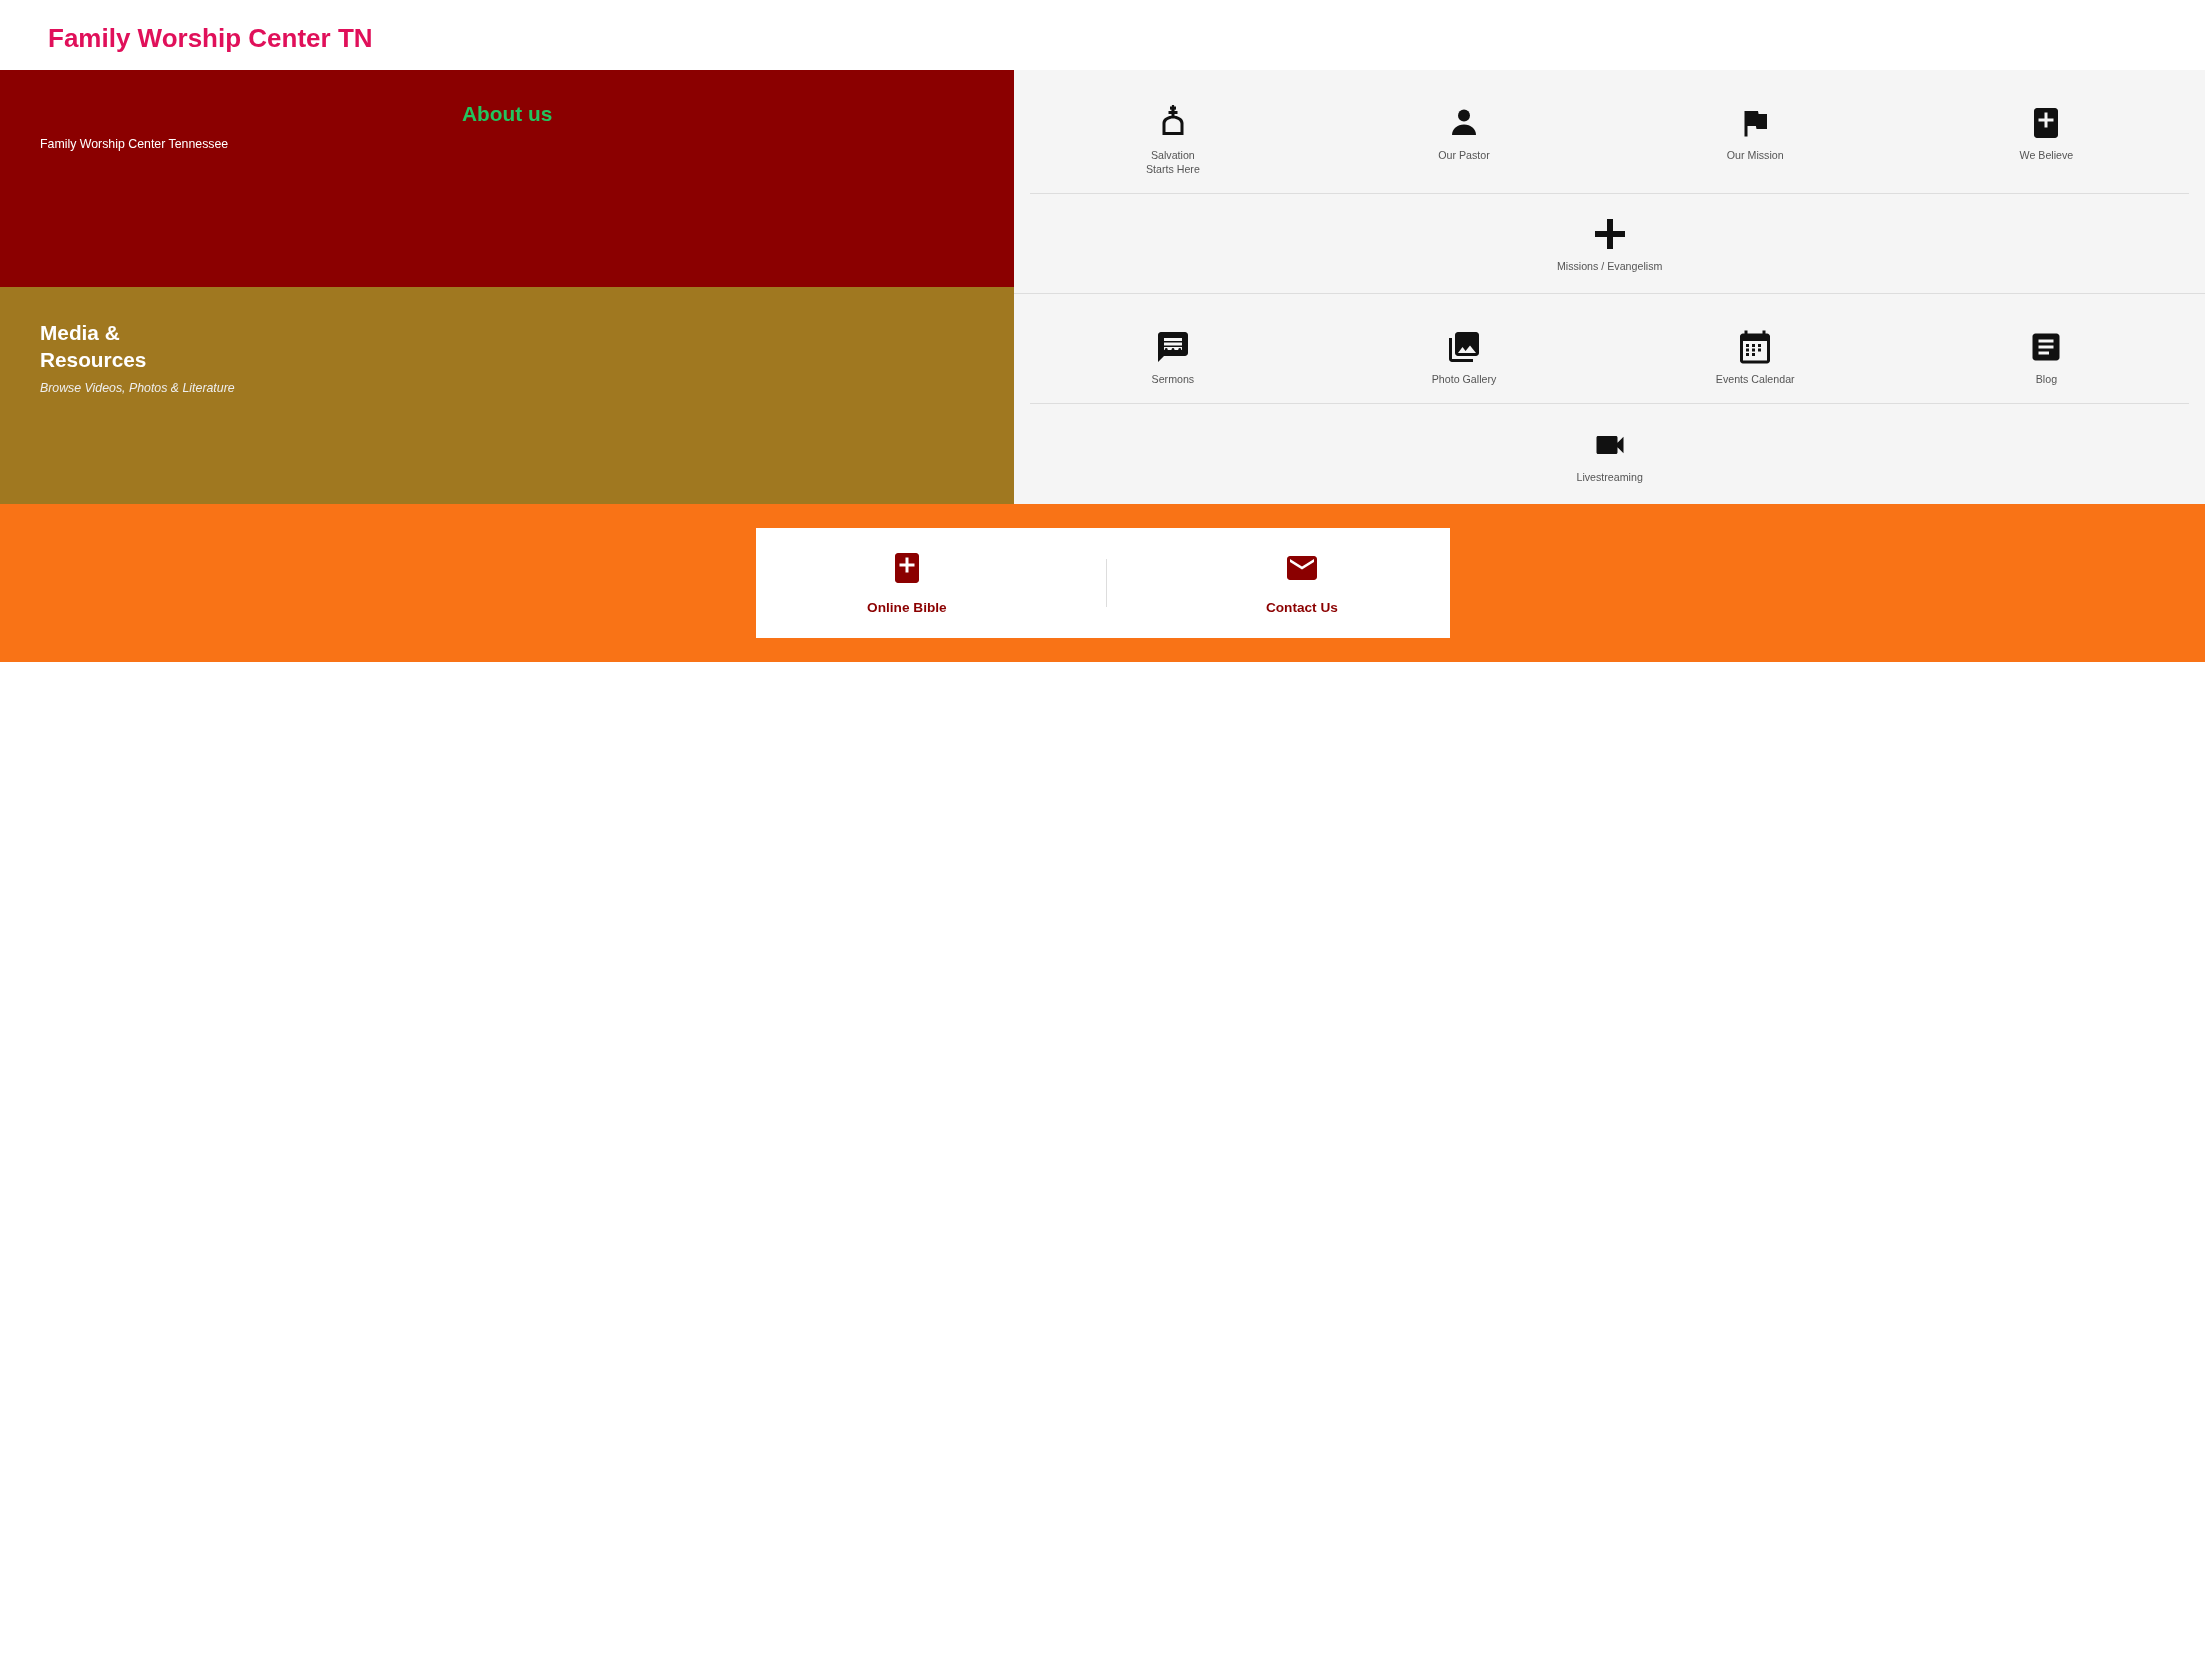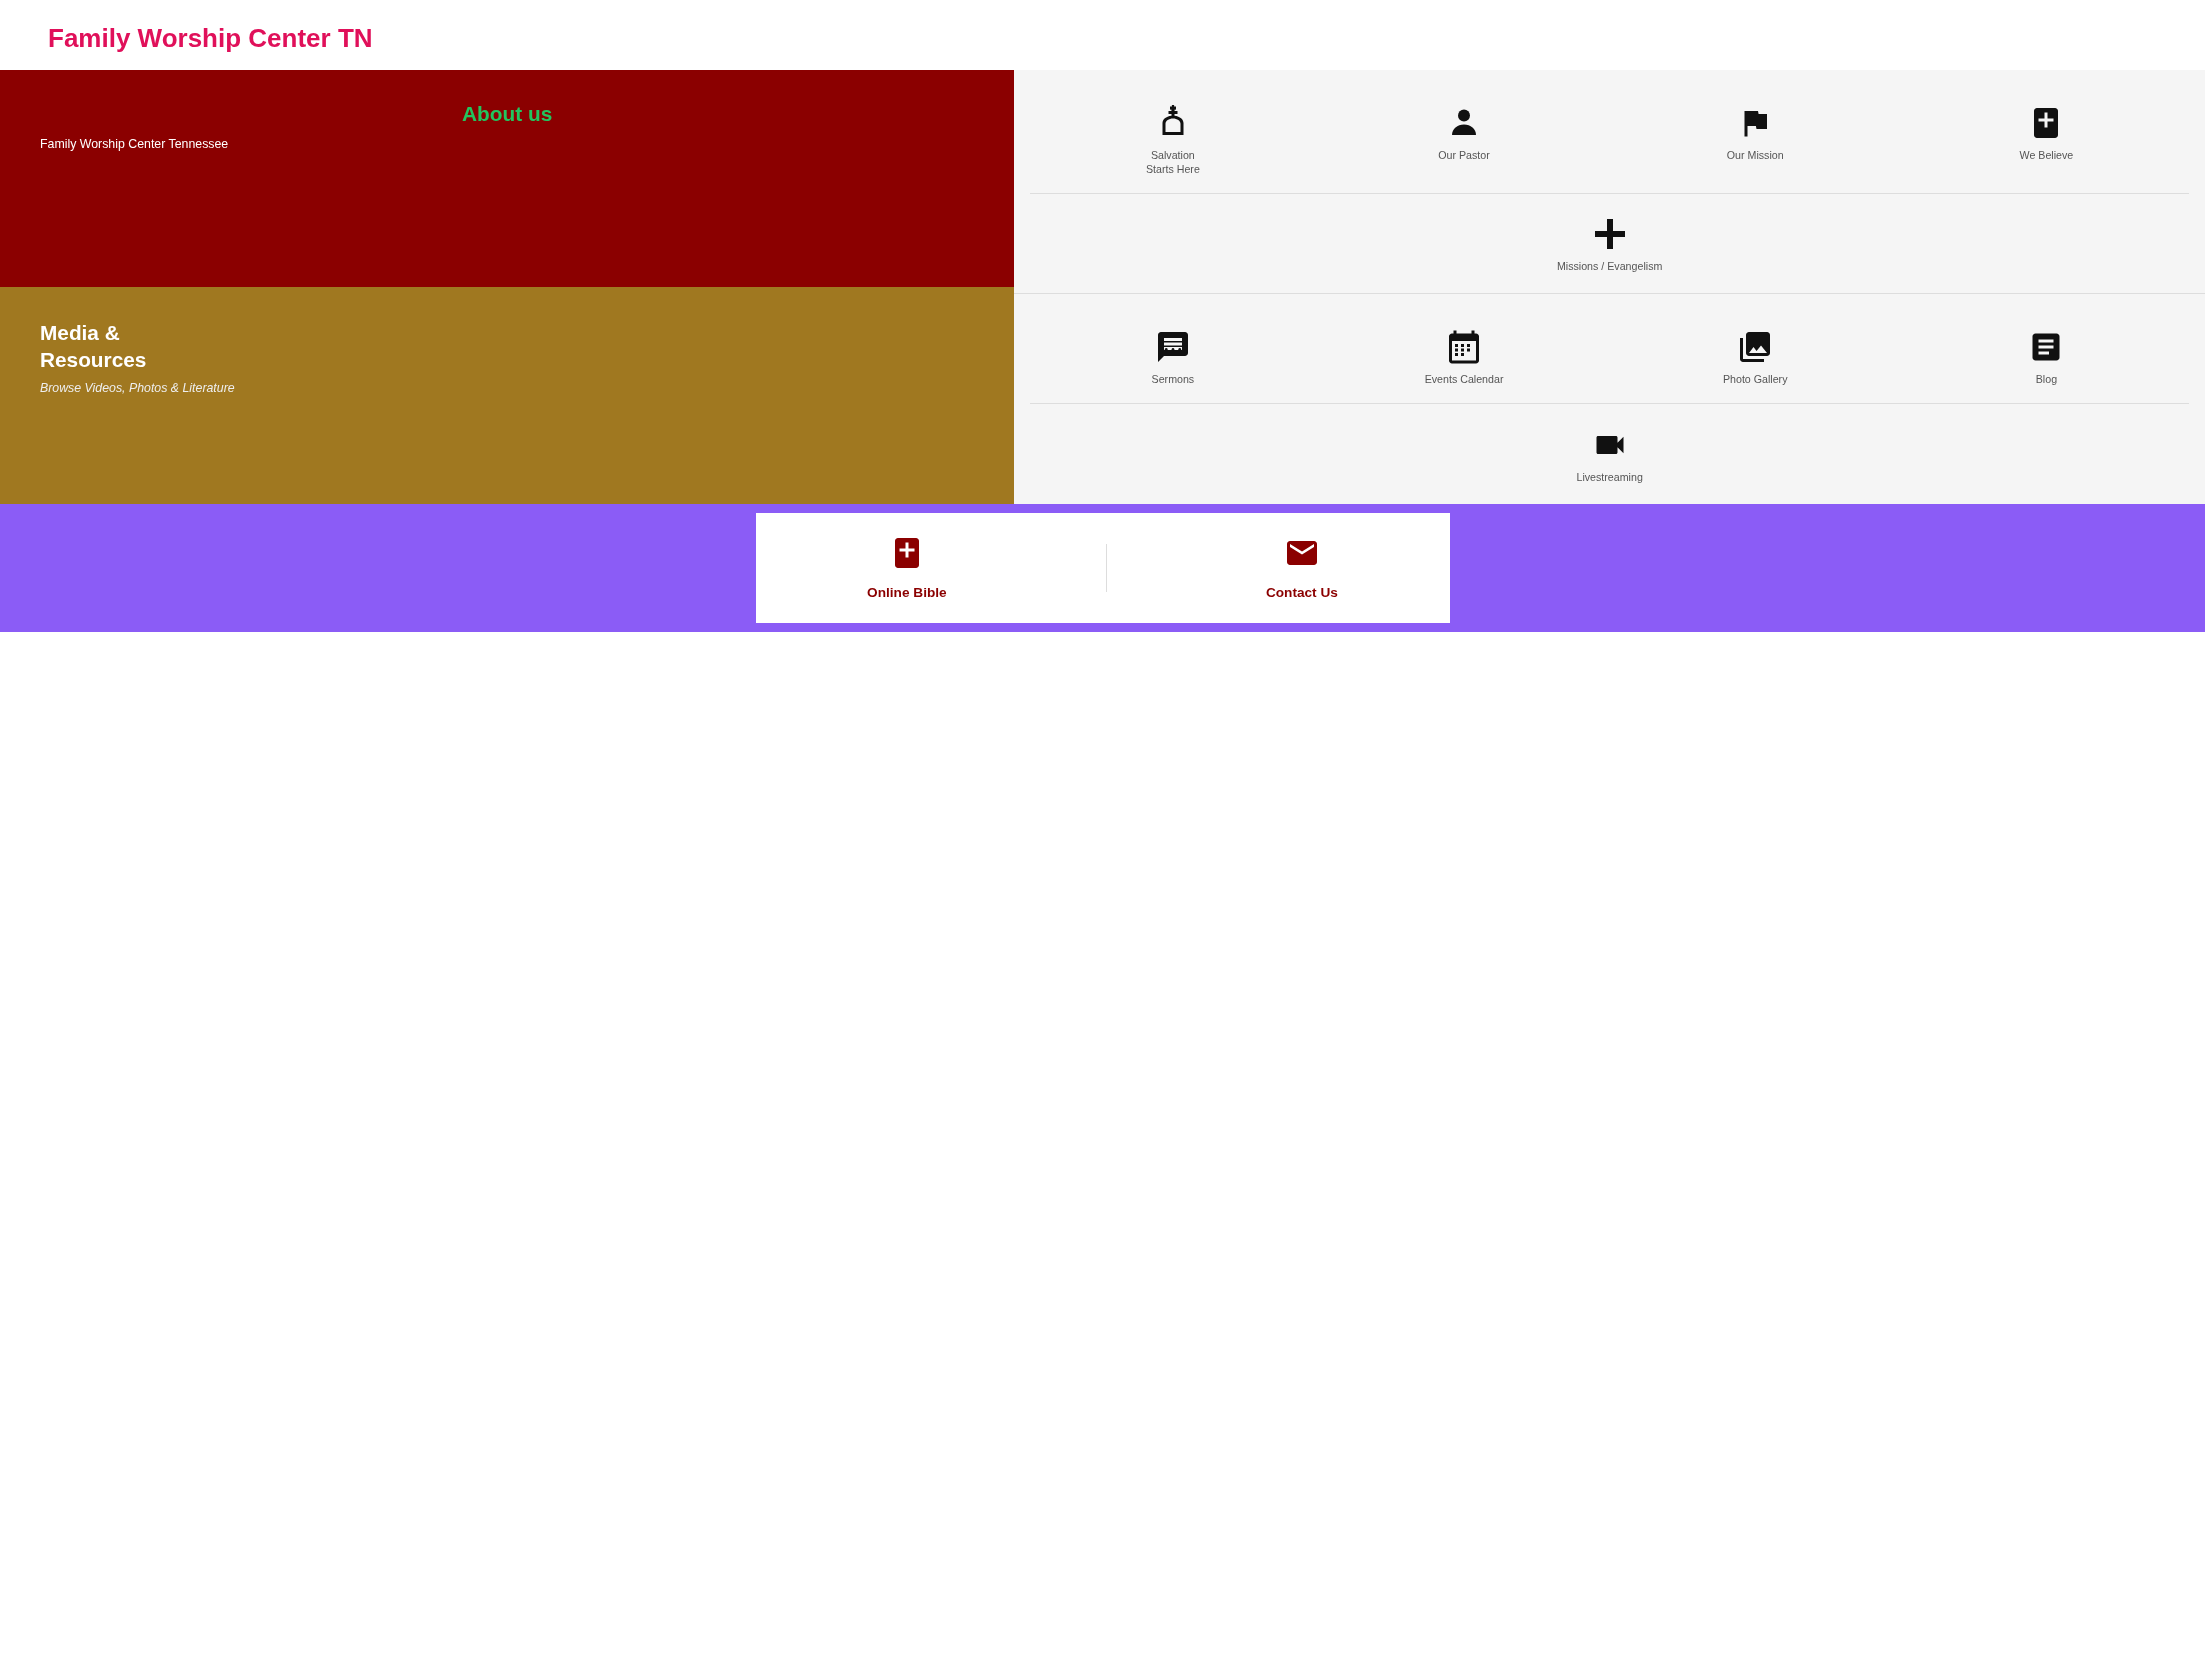--- a/index.html
+++ b/index.html
@@ -122,22 +122,22 @@
     }
 
     .section-divider {
       height: 0.8px;
       background: #ddd;
       margin: 3.2px 0;
     }
 
     
     .bottom-bar {
-      background: #8b5cf6;
-      padding: 9px 0;
+      background: #f97316;
+      padding: 24px 0;
     }
     .bottom-bar-inner {
       background: #fff;
       margin: 0 auto;
       max-width: 694px;
       display: flex;
       align-items: center;
       justify-content: space-around;
       padding: 22.6px 32px;
     }
@@ -263,20 +263,29 @@
         <div class="menu-item">
           <span class="icon">
             <svg class="svg-icon" viewBox="0 0 24 24" fill="currentColor">
               <path d="M20 2H4c-1.1 0-2 .9-2 2v18l4-4h14c1.1 0 2-.9 2-2V4c0-1.1-.9-2-2-2zm-2 12H6v-2h12v2zm0-3H6V9h12v2zm0-3H6V6h12v2z"></path>
               <circle cx="7.5" cy="13.5" r="0.9"></circle>
               <circle cx="12" cy="13.5" r="0.9"></circle>
               <circle cx="16.5" cy="13.5" r="0.9"></circle>
             </svg>
           </span>
           <span class="label">Sermons</span>
+        </div>
+
+        <div class="menu-item">
+          <span class="icon">
+            <svg class="svg-icon" viewBox="0 0 24 24" fill="currentColor">
+              <path d="M22 16V4c0-1.1-.9-2-2-2H8c-1.1 0-2 .9-2 2v12c0 1.1.9 2 2 2h12c1.1 0 2-.9 2-2zm-11-4l2.03 2.71L16 11l4 5H8l3-4zM2 6v14c0 1.1.9 2 2 2h14v-2H4V6H2z"></path>
+            </svg>
+          </span>
+          <span class="label">Photo Gallery</span>
         </div>
 
         <div class="menu-item">
           <span class="icon">
             <svg class="svg-icon" viewBox="0 0 24 24" fill="currentColor">
               <path d="M20 3h-1V1h-2v2H7V1H5v2H4c-1.1 0-2 .9-2 2v16c0 1.1.9 2 2 2h16c1.1 0 2-.9 2-2V5c0-1.1-.9-2-2-2zm0 18H4V8h16v13z"></path>
               <rect x="6" y="10" width="2" height="2"></rect>
                 <rect x="10" y="10" width="2" height="2"></rect>
                 <rect x="14" y="10" width="2" height="2"></rect>
               <rect x="6" y="13" width="2" height="2"></rect>
@@ -285,29 +294,20 @@
               <rect x="6" y="16" width="2" height="2"></rect>
                 <rect x="10" y="16" width="2" height="2"></rect>
             </svg>
           </span>
           <span class="label">Events Calendar</span>
         </div>
 
         <div class="menu-item">
           <span class="icon">
             <svg class="svg-icon" viewBox="0 0 24 24" fill="currentColor">
-              <path d="M22 16V4c0-1.1-.9-2-2-2H8c-1.1 0-2 .9-2 2v12c0 1.1.9 2 2 2h12c1.1 0 2-.9 2-2zm-11-4l2.03 2.71L16 11l4 5H8l3-4zM2 6v14c0 1.1.9 2 2 2h14v-2H4V6H2z"></path>
-            </svg>
-          </span>
-          <span class="label">Photo Gallery</span>
-        </div>
-
-        <div class="menu-item">
-          <span class="icon">
-            <svg class="svg-icon" viewBox="0 0 24 24" fill="currentColor">
               <path d="M19 3H5c-1.1 0-2 .9-2 2v14c0 1.1.9 2 2 2h14c1.1 0 2-.9 2-2V5c0-1.1-.9-2-2-2zM7 7h10v2H7V7zm0 4h10v2H7v-2zm0 4h7v2H7v-2z"></path>
             </svg>
           </span>
           <span class="label">Blog</span>
         </div>
 
       </div>
 
       <div class="section-divider"></div>
 

